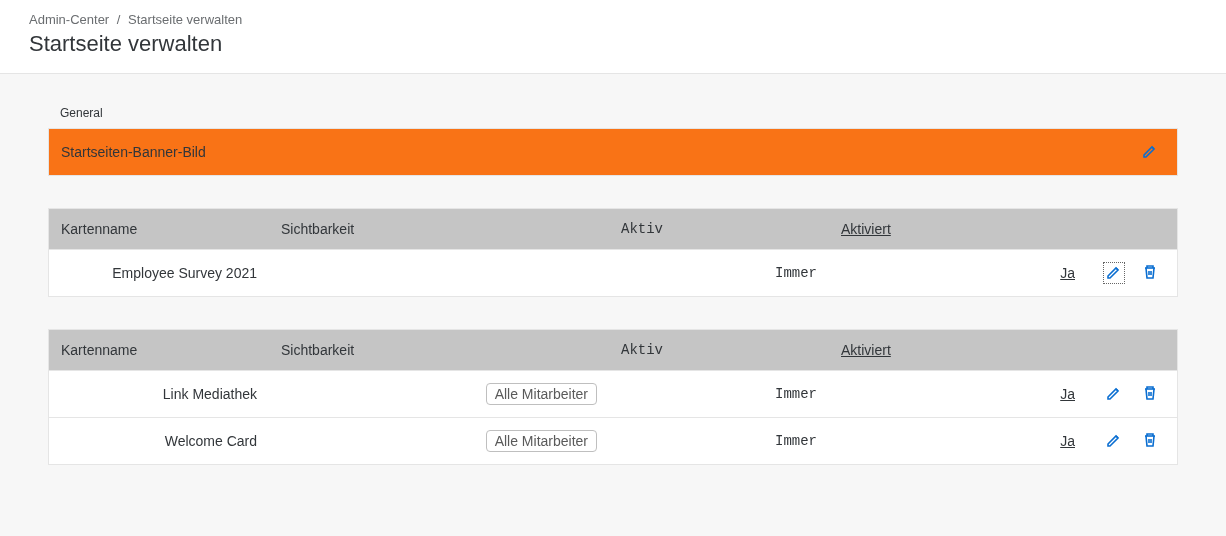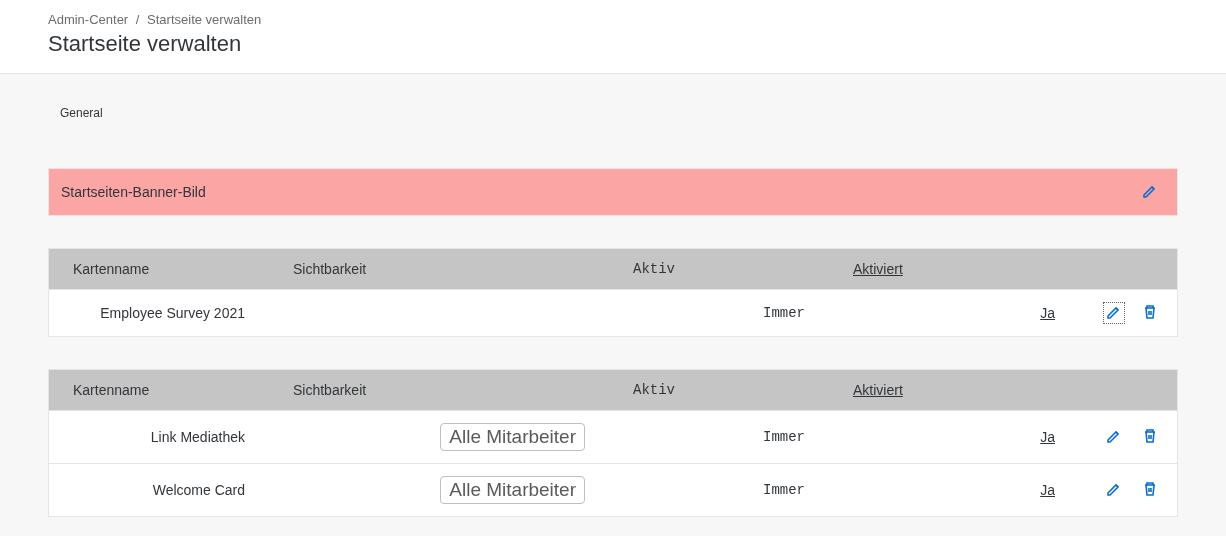--- a/index.html
+++ b/index.html
@@ -6,21 +6,21 @@
   body {
     margin: 0;
     font-family: "Segoe UI", Arial, sans-serif;
     background: #f7f7f7;
     color: #32363a;
     font-size: 14px;
   }
   .topbar {
     background: #fff;
     border-bottom: 1px solid #e5e5e5;
-    padding: 12px 48px 16px 48px;
+    padding: 12px 48px 16px 29px;
     display: flex;
     justify-content: space-between;
     align-items: flex-end;
   }
   .breadcrumb {
     font-size: 13px;
     color: #6a6d70;
     margin-bottom: 4px;
   }
   .breadcrumb .crumb-link { color: #6a6d70; cursor: pointer; }
@@ -70,50 +70,49 @@
     font-size: 14px;
   }
   .table-row {
     display: flex;
     background: #fff;
     border-top: 1px solid #e5e5e5;
     align-items: center;
     text-align: right;
   }
   .col {
-    padding: 12px 24px;
+    padding: 12px 12px;
   }
   .col-name  { flex: 0 0 220px; }
   .col-vis   { flex: 0 0 340px; }
   .col-aktiv { flex: 0 0 220px; font-family: Liberation Mono, monospace; }
   .col-en    { flex: 1 1 auto; text-decoration: underline; }
   .col-act   { flex: 0 0 90px; display: flex; justify-content: flex-end; gap: 14px; padding-right: 16px; }
   .icon-btn {
     width: 22px; height: 22px;
     display: inline-flex; align-items: center; justify-content: center;
     cursor: pointer; color: #0a6ed1;
     border: 1px solid transparent;
   }
   .icon-btn.focused { border: 1px dotted #666; }
   .tag {
     display: inline-block;
     border: 1px solid #bfbfbf;
     border-radius: 4px;
     padding: 2px 8px;
-    font-size: 19px;
+    font-size: 14px;
     color: #5a5a5a;
     background: #fff;
   }
   .single-row {
     display: flex;
-    background: #fca5a5;
+    background: #f97316;
     justify-content: space-between;
     align-items: center;
     padding: 12px 16px 12px 12px;
-    margin-top: 40px;
   }
   svg { stroke: currentColor; fill: none; stroke-width: 1.6; }
 </style>
 </head>
 <body>
 
 <svg width="0" height="0" style="position:absolute">
   <defs>
     <g id="ico-pencil">
         <path d="M3 13 L11 5 L13 7 L5 15 L3 15 Z"></path>

